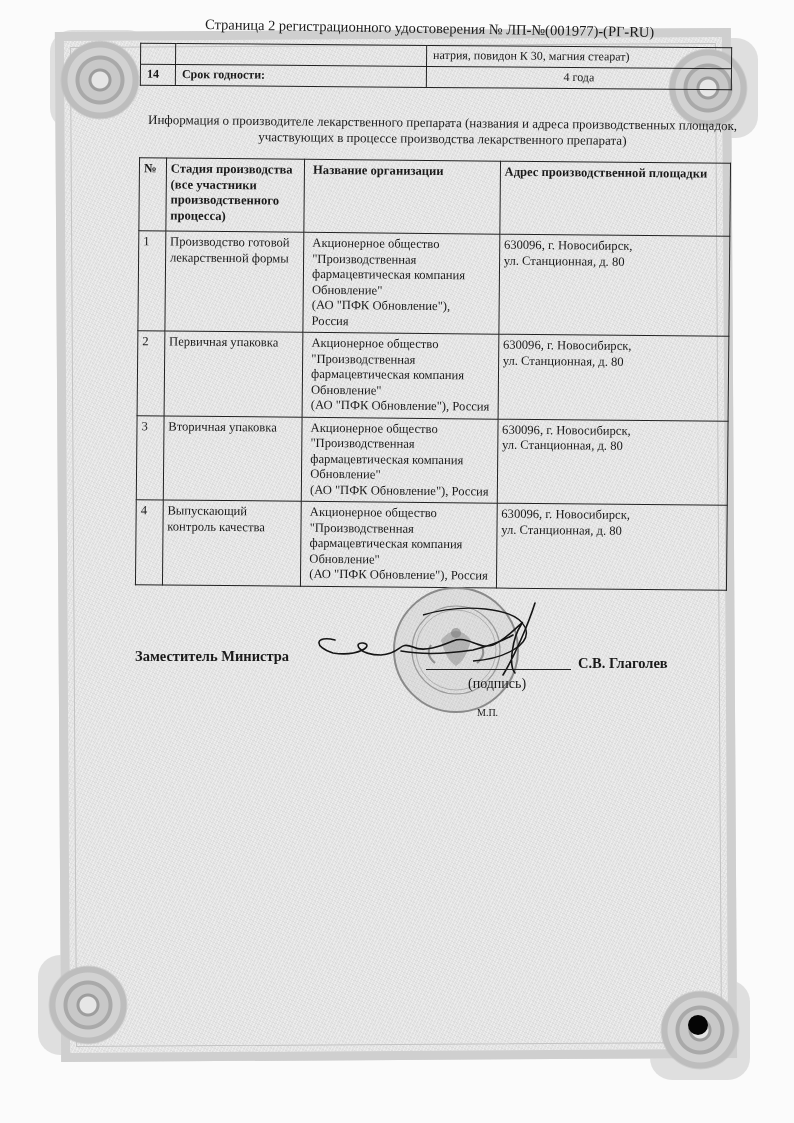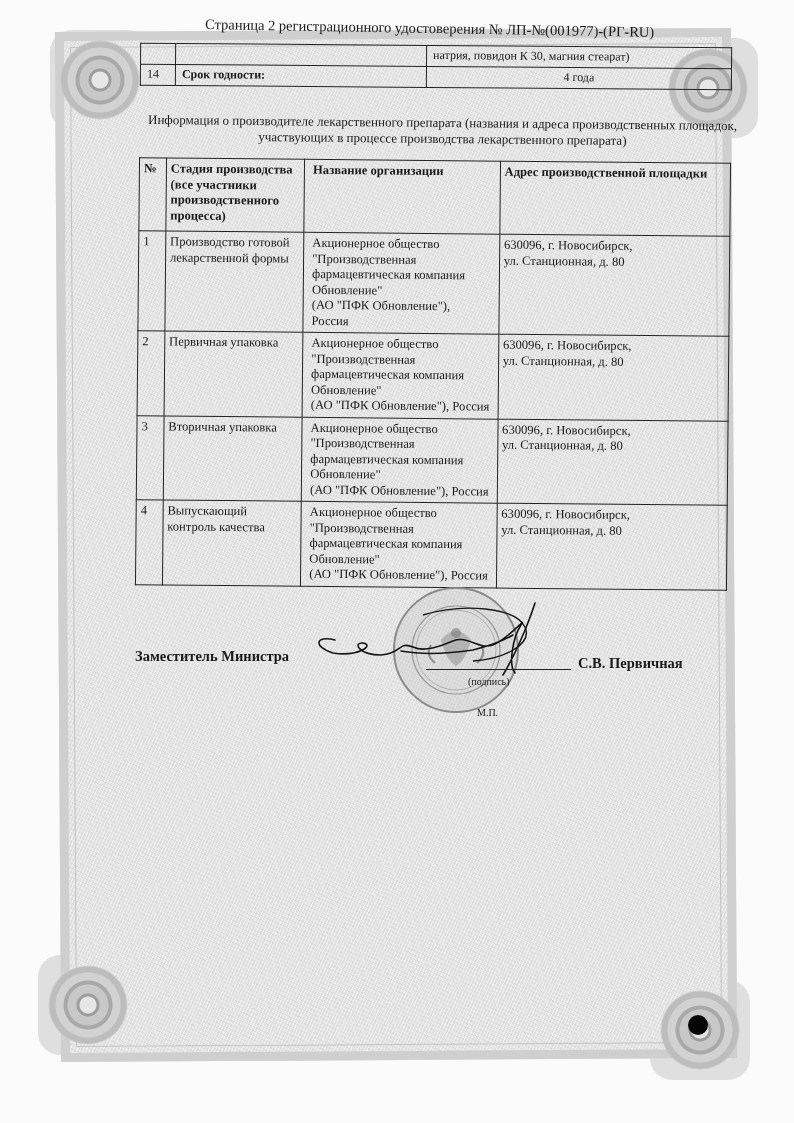--- a/index.html
+++ b/index.html
@@ -43,21 +43,21 @@
   }
 
   table { border-collapse:collapse; }
   td, th { border:1.3px solid #222; vertical-align:top; }
 
   .top-table {
     position:absolute; left:140px; top:45px; width:592px; font-size:12px;
     transform:rotate(0.45deg);
   }
   .top-table td { padding:2px 6px; height:16px; }
-  .top-table .num { width:22px; font-weight:normal; }
+  .top-table .num { width:22px; font-weight:bold; }
   .top-table .lbl { width:238px; font-weight:bold; }
 
   .info-heading {
     position:absolute; left:145px; top:115px; width:595px; font-size:13px; line-height:16px;
     text-align:center; transform:rotate(0.6deg);
   }
 
   .mfr-table {
     position:absolute; left:137px; top:160px; width:592px; font-size:12.6px; line-height:15.5px;
     transform:rotate(0.55deg);
@@ -68,21 +68,21 @@
   .c-stage { width:130px; }
   .c-org { width:185px; }
   .c-addr { width:225px; }
   .mfr-table th.c-org, .mfr-table td.c-org { padding-left:8px; }
   .hdr-row th { height:66px; }
 
   .signature-block { position:absolute; left:8px; top:0; width:794px; height:1123px; pointer-events:none;border-radius:27px; }
   .sig-label { position:absolute; left:127px; top:648px; font-size:14.5px; font-weight:bold; pointer-events:auto; }
   .sig-name { position:absolute; left:570px; top:655px; font-size:14.5px; font-weight:bold; pointer-events:auto; }
   .sig-line { position:absolute; left:418px; top:669px; width:145px; border-top:1.2px solid #222; }
-  .sig-caption { position:absolute; left:460px; top:676px; font-size:10px; pointer-events:auto; }
+  .sig-caption { position:absolute; left:460px; top:676px; font-size:14px; pointer-events:auto; }
   .seal-caption { position:absolute; left:469px; top:707px; font-size:10px; pointer-events:auto; }
   .stamp { position:absolute; left:383px; top:585px; width:130px; height:130px; pointer-events:auto; }
   .signature-svg { position:absolute; left:295px; top:595px; width:285px; height:90px; pointer-events:auto; }
 
   .hole { position:absolute; left:688px; top:1015px; width:20px; height:20px; border-radius:50%; background:#050505; }
 </style>
 </head>
 <body>
 
 <div class="sheet">
@@ -202,18 +202,18 @@
     <path d="M40 60 q-6 10 4 18 M90 60 q6 10 -4 18" stroke="#8f8f8f" fill="none" stroke-width="2"></path>
   </svg>
 
   <svg class="signature-svg" viewBox="0 0 285 90">
     <path d="M32 45 C12 40 10 52 30 58 C55 62 72 50 60 48 C50 47 55 60 78 60 C100 58 95 46 110 52 C122 58 140 50 150 46 C165 40 175 55 190 50 C205 44 225 20 218 30 C210 42 205 70 212 78 M98 56 C120 60 150 58 170 55 C190 50 200 46 210 40 M232 8 C225 30 212 60 200 80" fill="none" stroke="#151515" stroke-width="1.6" stroke-linecap="round"></path>
     <path d="M120 20 C160 8 212 12 222 32 C230 50 200 64 170 66" fill="none" stroke="#151515" stroke-width="1.4"></path>
   </svg>
 
   <div class="sig-label">Заместитель Министра</div>
   <div class="sig-line"></div>
-  <div class="sig-name">С.В. Первичная</div>
+  <div class="sig-name">С.В. Глаголев</div>
   <div class="sig-caption">(подпись)</div>
   <div class="seal-caption">М.П.</div>
 </div>
 
 <div class="hole"></div>
 
 </body></html>

